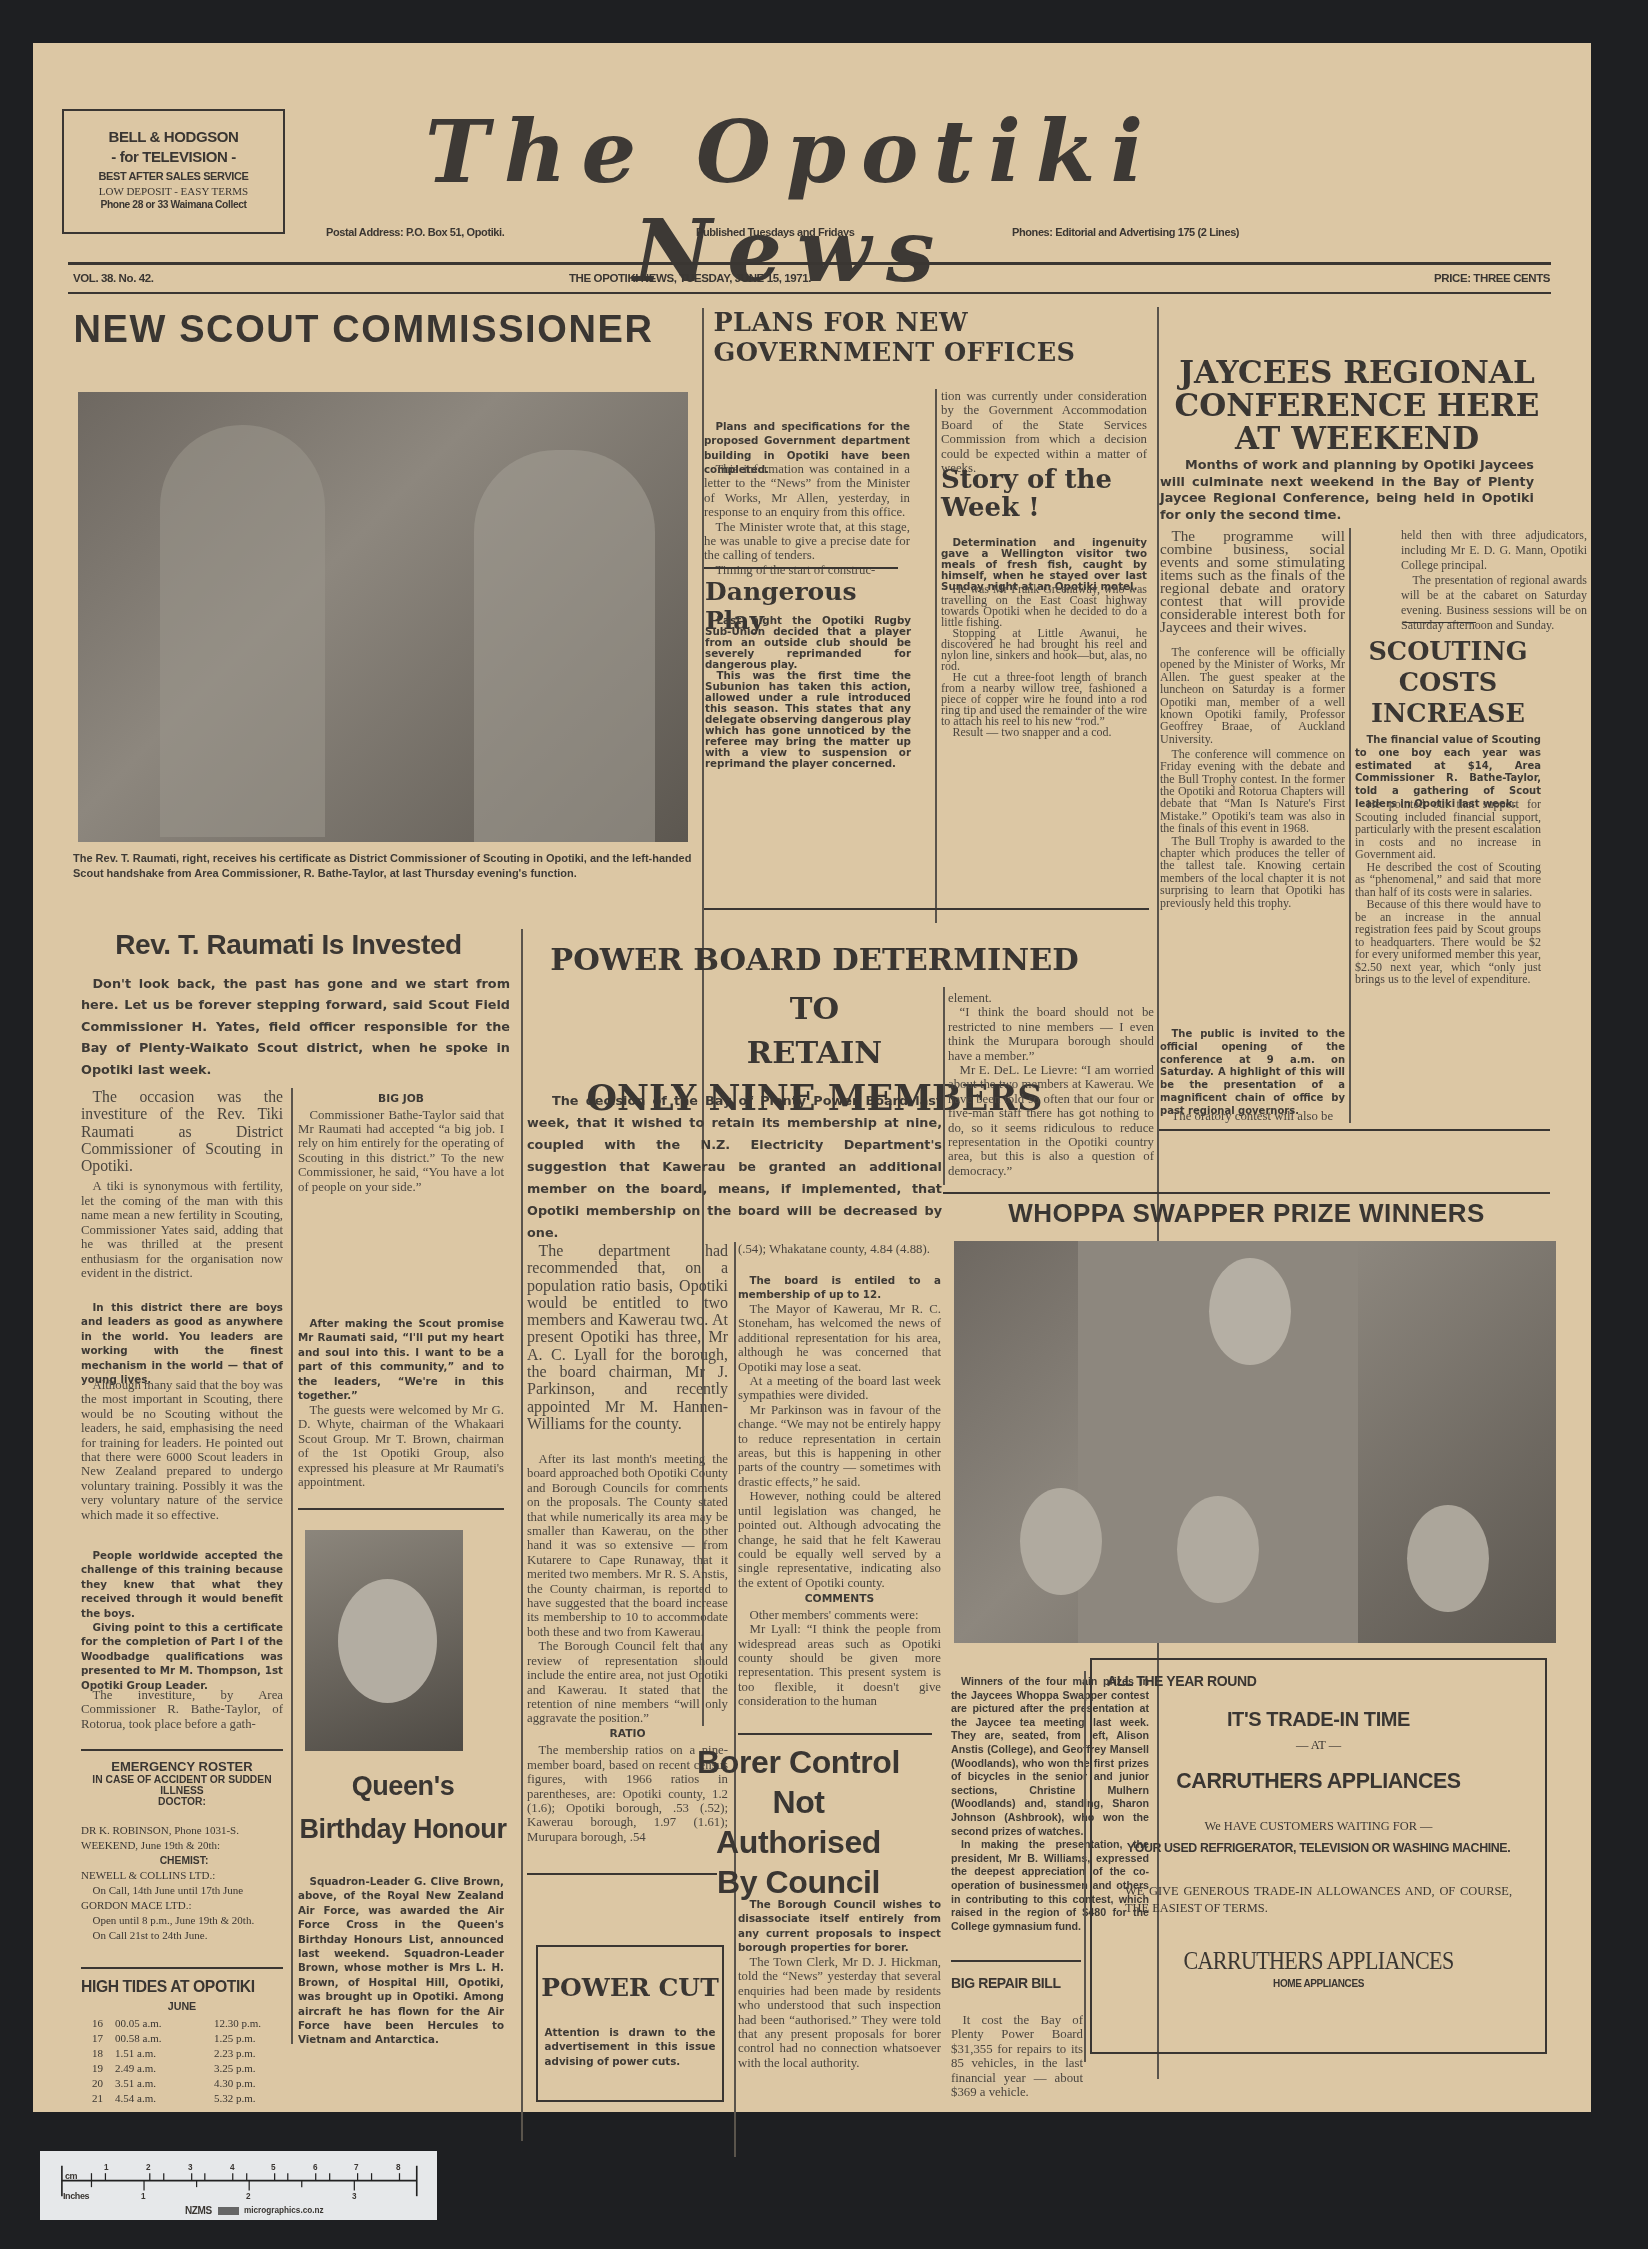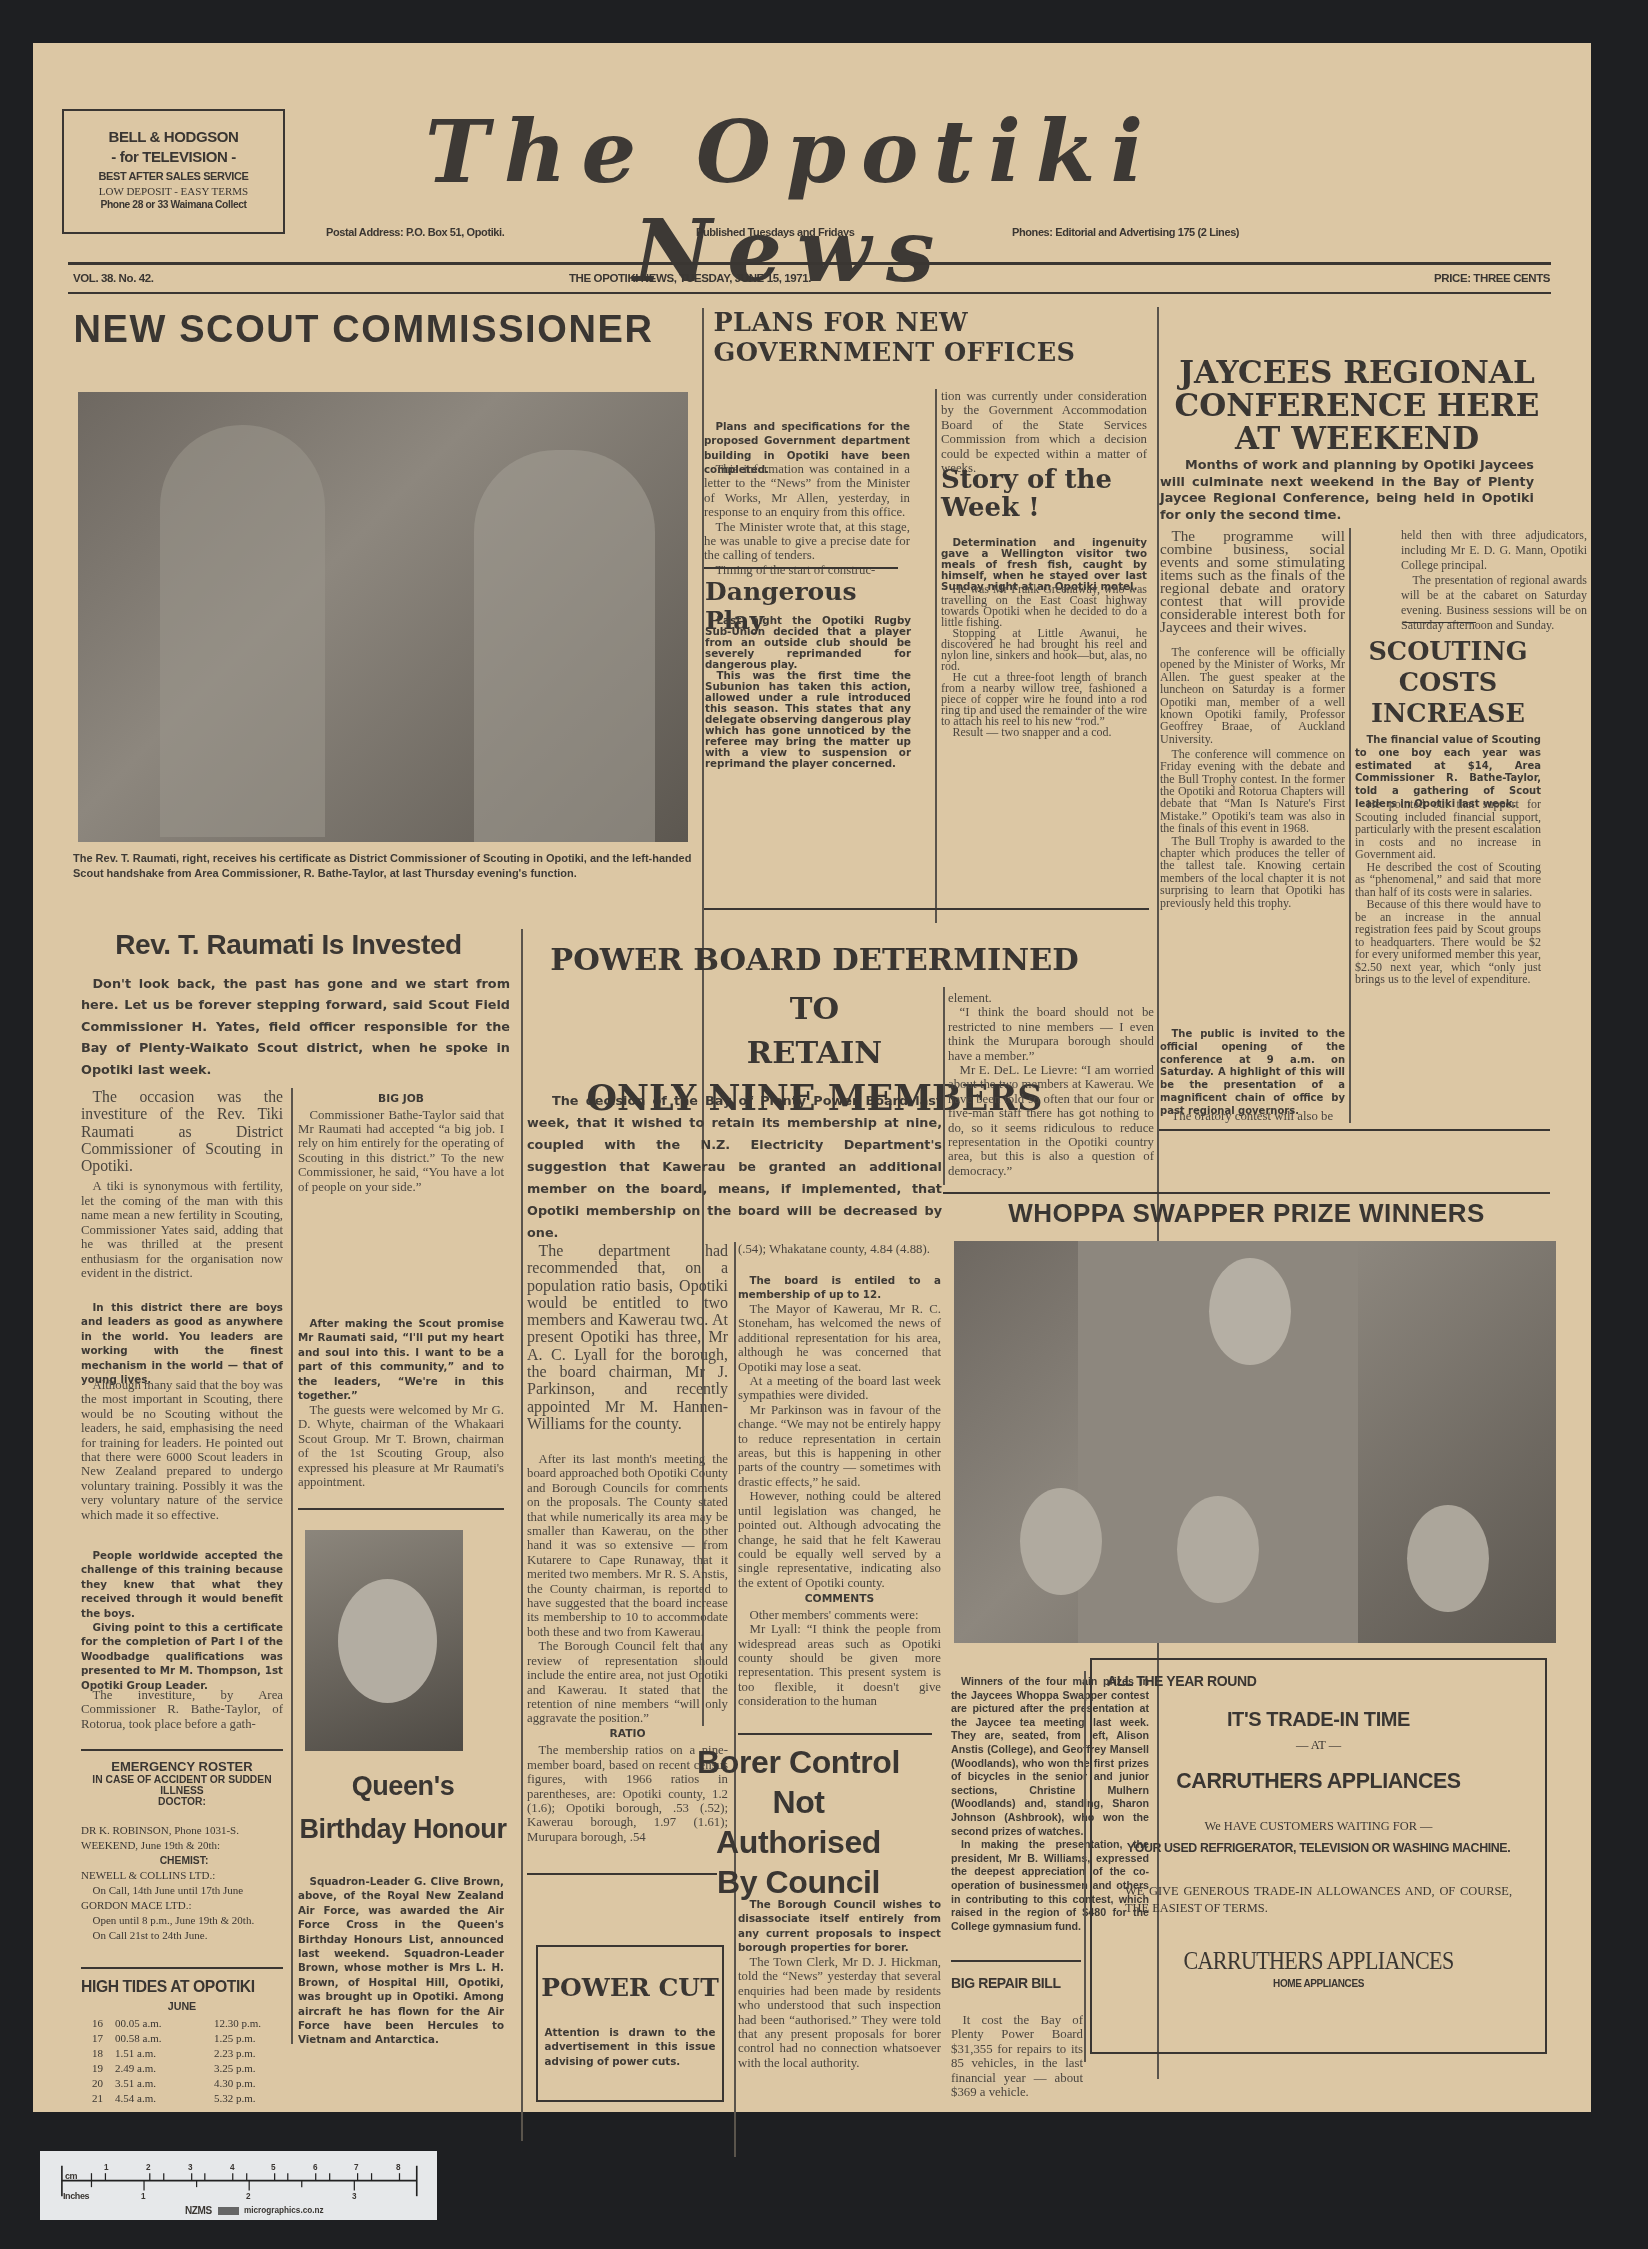--- a/index.html
+++ b/index.html
@@ -84,21 +84,21 @@
   <div class="vrule" style="left:258px; top:1045px; height:956px;"></div>
 
   <div class="abs body-txt" style="left:265px; top:1047px; width:206px;">
     <div class="subhead" style="margin:1.6px 0;">BIG JOB</div>
     <p>Commissioner Bathe-Taylor said that Mr Raumati had accepted “a big job. I rely on him entirely for the operating of Scouting in this district.” To the new Commissioner, he said, “You have a lot of people on your side.”</p>
   </div>
   <div class="abs lead" style="left:265px; top:1273px; width:206px; font-size:10.3px;">
     <p>After making the Scout promise Mr Raumati said, “I'll put my heart and soul into this. I want to be a part of this community,” and to the leaders, “We're in this together.”</p>
   </div>
   <div class="abs body-txt" style="left:265px; top:1360px; width:206px;">
-    <p>The guests were welcomed by Mr G. D. Whyte, chairman of the Whakaari Scout Group. Mr T. Brown, chairman of the 1st Scouting Group, also expressed his pleasure at Mr Raumati's appointment.</p>
+    <p>The guests were welcomed by Mr G. D. Whyte, chairman of the Whakaari Scout Group. Mr T. Brown, chairman of the 1st Opotiki Group, also expressed his pleasure at Mr Raumati's appointment.</p>
   </div>
   <div class="rule" style="left:265px; top:1465px; width:206px; height:1.6px;"></div>
 
   <div class="photo" style="left:272px; top:1487px; width:158px; height:221px; background:linear-gradient(160deg,#8c867c,#4e4a44);">
     <div class="abs" style="left:33px; top:49px; width:99px; height:124px; border-radius:50%; background:#b3ada2;"></div>
   </div>
   <div class="abs cond center" style="left:262px; top:1722px; width:216px; font-size:27px; line-height:43px;">Queen's Birthday Honour</div>
   <div class="abs lead" style="left:265px; top:1831px; width:206px; font-size:10.3px;">
     <p>Squadron-Leader G. Clive Brown, above, of the Royal New Zealand Air Force, was awarded the Air Force Cross in the Queen's Birthday Honours List, announced last weekend. Squadron-Leader Brown, whose mother is Mrs L. H. Brown, of Hospital Hill, Opotiki, was brought up in Opotiki. Among aircraft he has flown for the Air Force have been Hercules to Vietnam and Antarctica.</p>
   </div>

